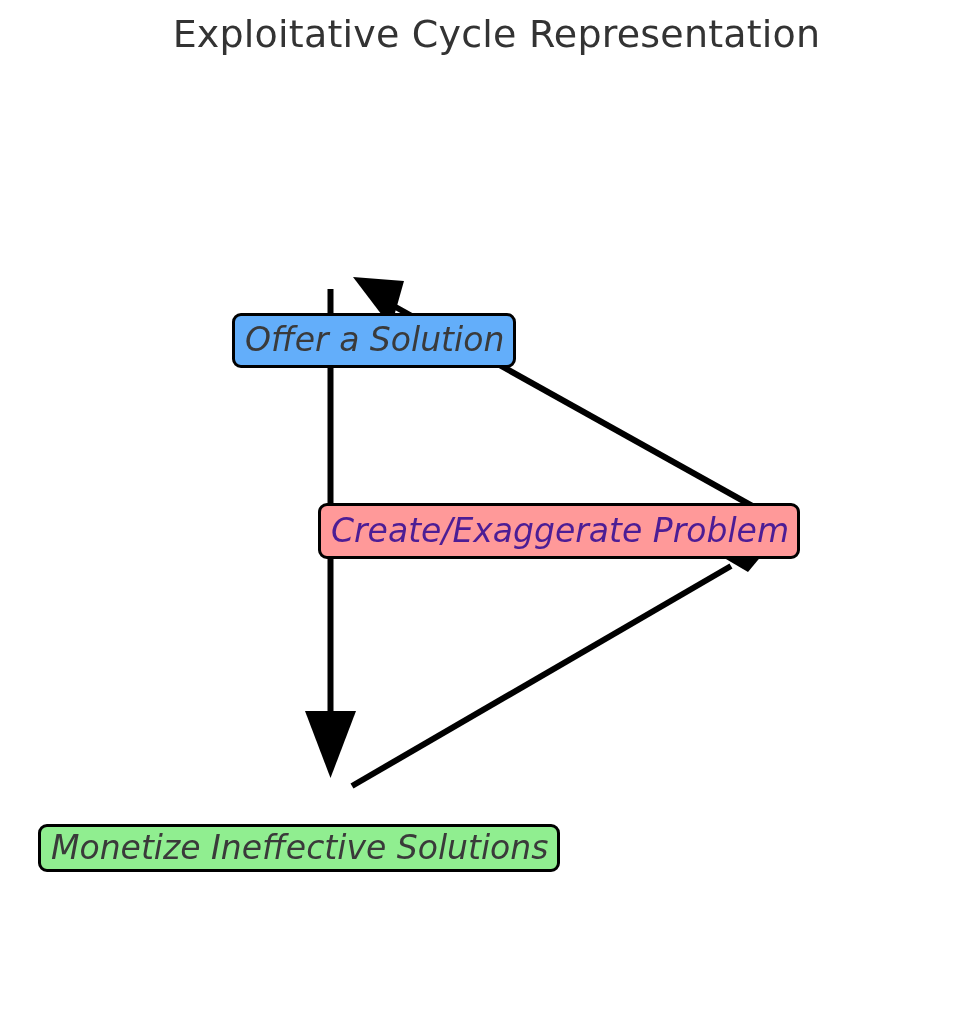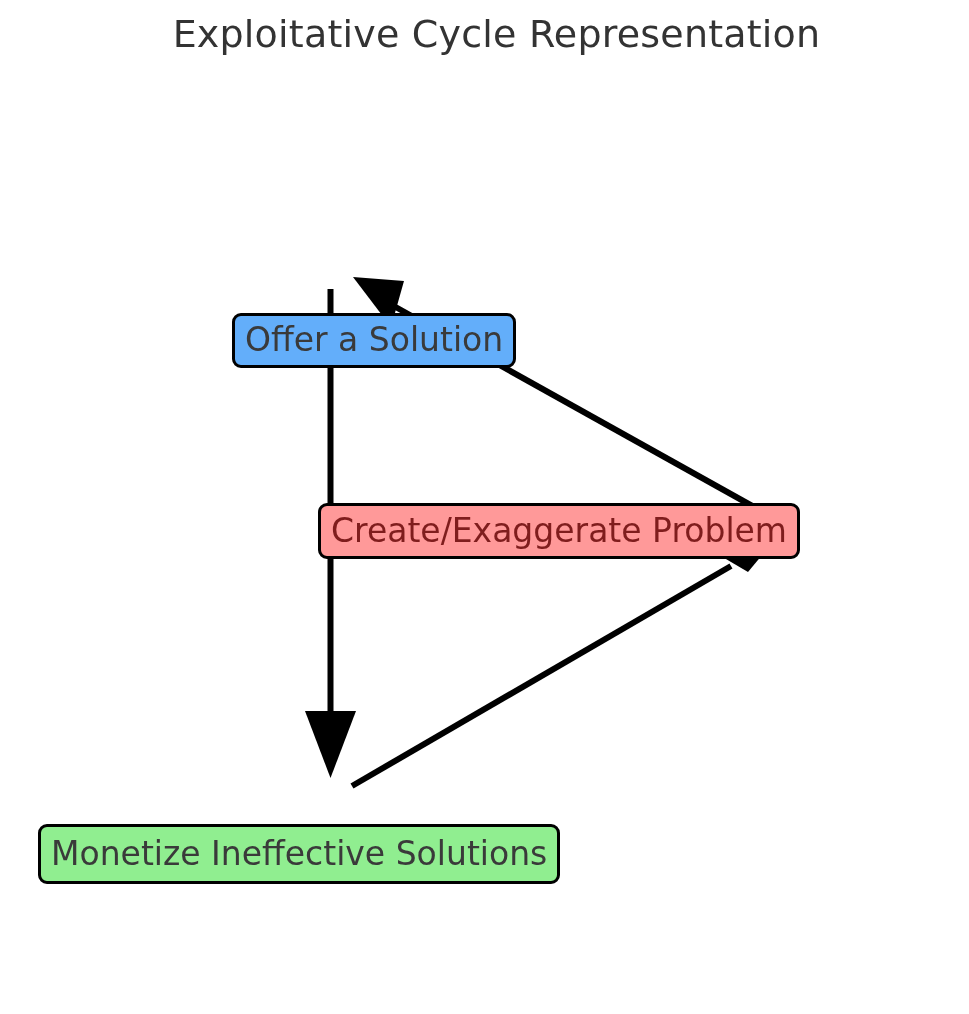--- a/index.html
+++ b/index.html
@@ -58,26 +58,27 @@
   #node-create-problem {
     left: 318px;
     top: 503px;
     width: 482px;
     height: 56px;
   }
   #node-monetize-solutions {
     left: 38px;
     top: 824px;
     width: 522px;
-    height: 60px;
+    height: 48px;
   }
   .node-label {
     display: block;
     line-height: 1;
     transform: translateY(-1px);
+    font-style: italic;
   }
 </style>
 </head>
 <body>
 
 <div id="stage" style="background: rgb(255, 255, 255);">
 
   <div id="diagram-title" style="color: rgb(51, 51, 51);">Exploitative Cycle Representation</div>
 
   <svg id="edge-layer" viewBox="0 0 969 1014" width="969" height="1014" xmlns="http://www.w3.org/2000/svg">
@@ -95,21 +96,21 @@
     <g>
       <line x1="763" y1="512" x2="392" y2="305" stroke="#000000" stroke-width="6"></line>
       <polygon points="353,277 391,327 404,281" fill="#000000"></polygon>
     </g>
   </svg>
 
   <div class="node" id="node-offer-solution" style="background: rgb(99, 174, 250); border-color: rgb(0, 0, 0); color: rgb(58, 58, 58);">
     <span class="node-label">Offer a Solution</span>
   </div>
 
-  <div class="node" id="node-create-problem" style="background: rgb(255, 153, 153); border-color: rgb(0, 0, 0); color: #7f1d1d;">
+  <div class="node" id="node-create-problem" style="background: rgb(255, 153, 153); border-color: rgb(0, 0, 0); color: #4c1d95;">
     <span class="node-label">Create/Exaggerate Problem</span>
   </div>
 
   <div class="node" id="node-monetize-solutions" style="background: rgb(144, 238, 144); border-color: rgb(0, 0, 0); color: rgb(58, 58, 58);">
     <span class="node-label">Monetize Ineffective Solutions</span>
   </div>
 
 </div>
 
 </body></html>

